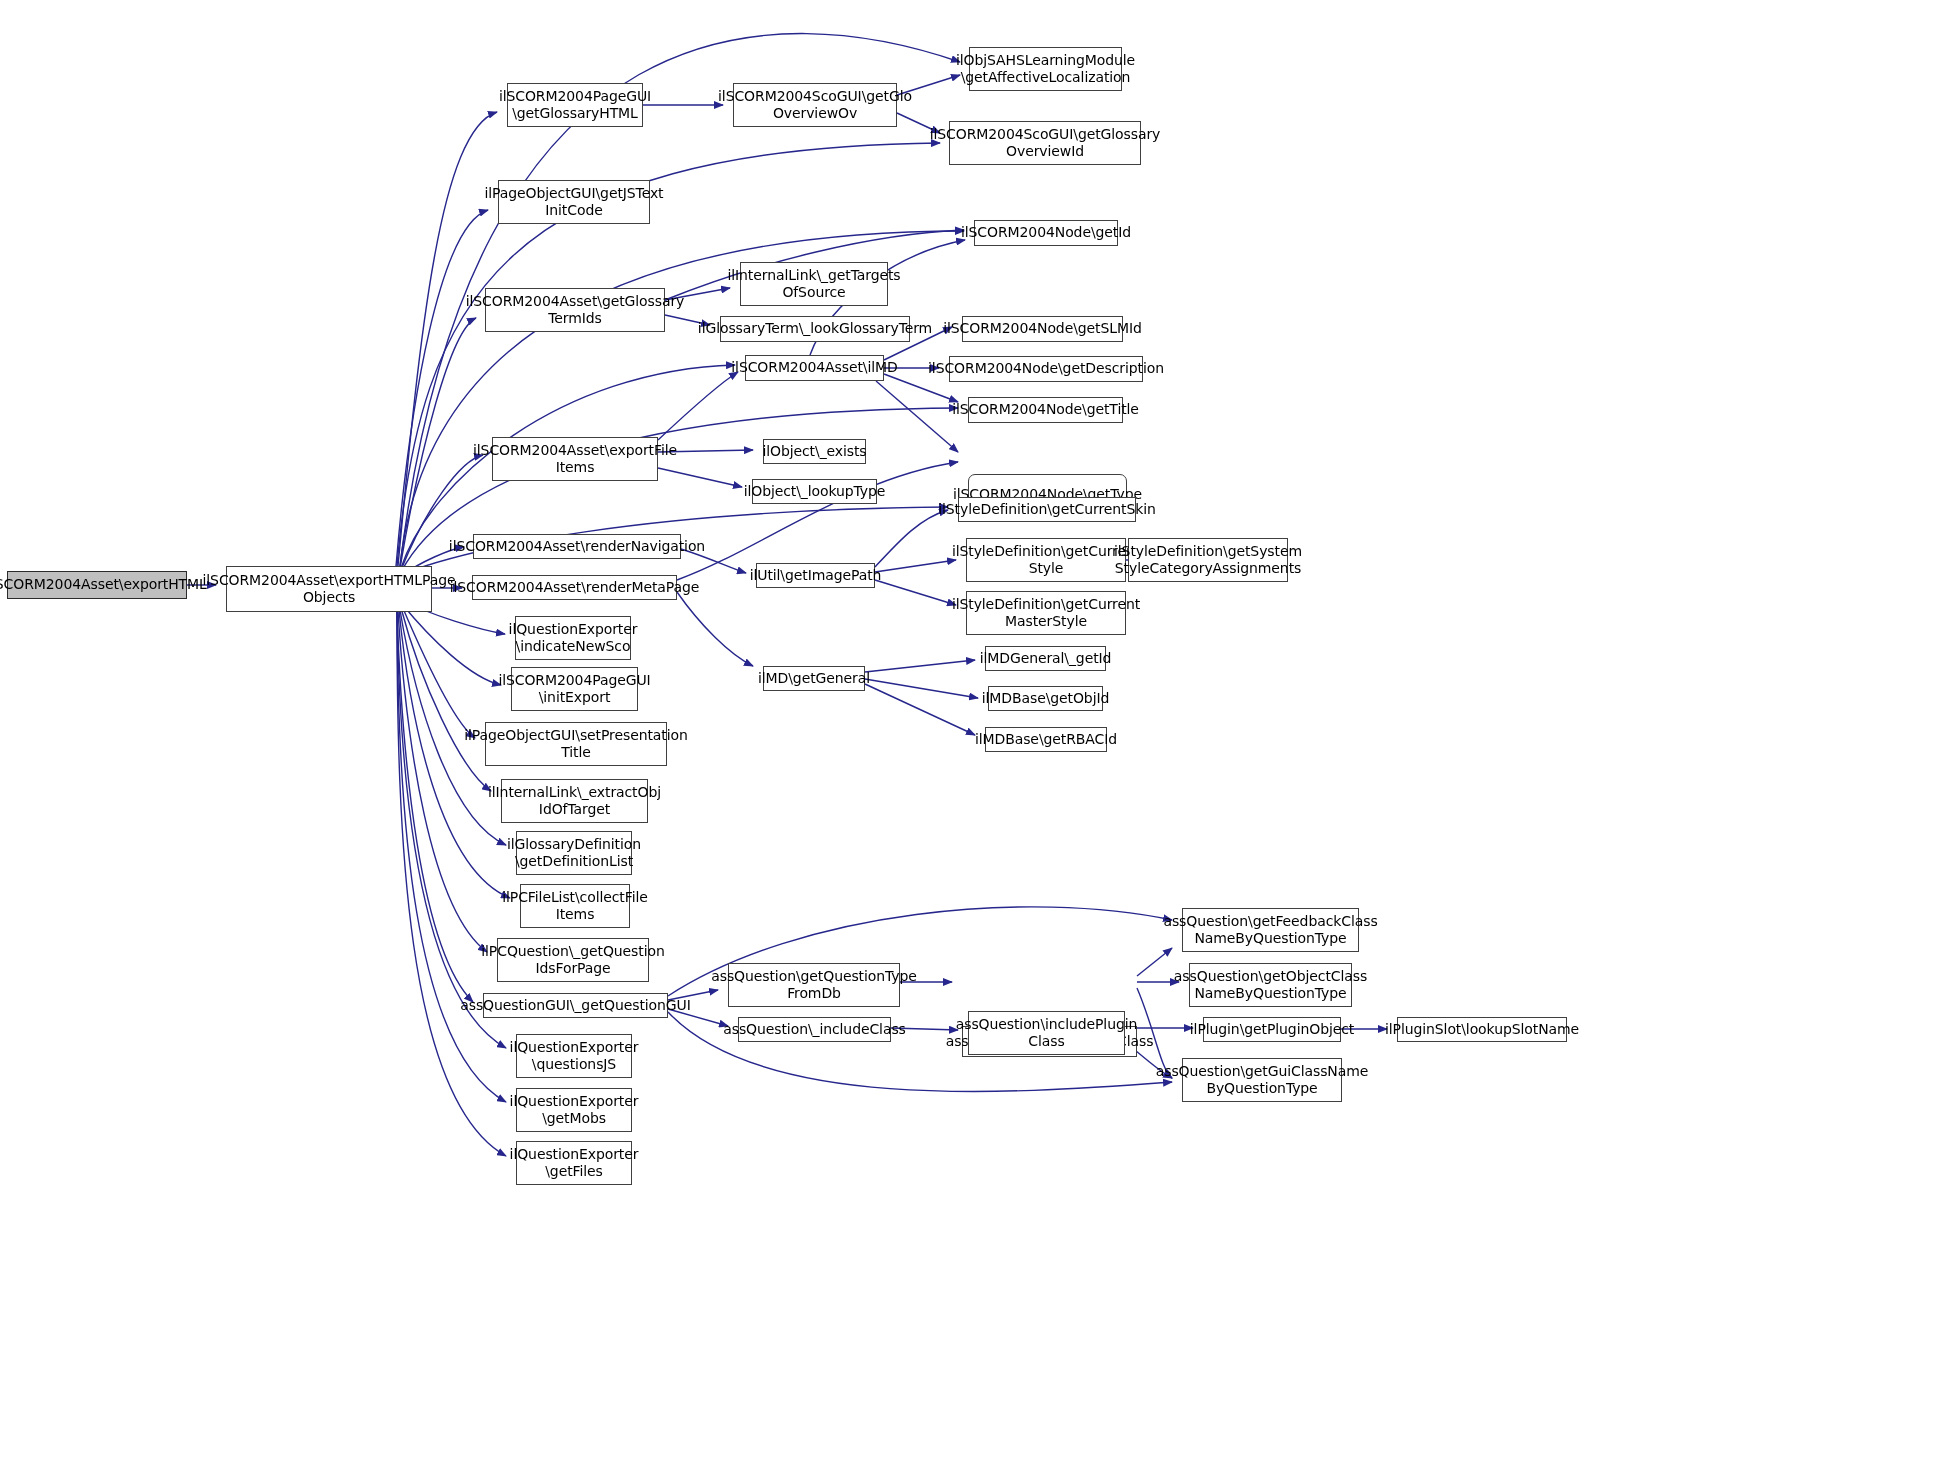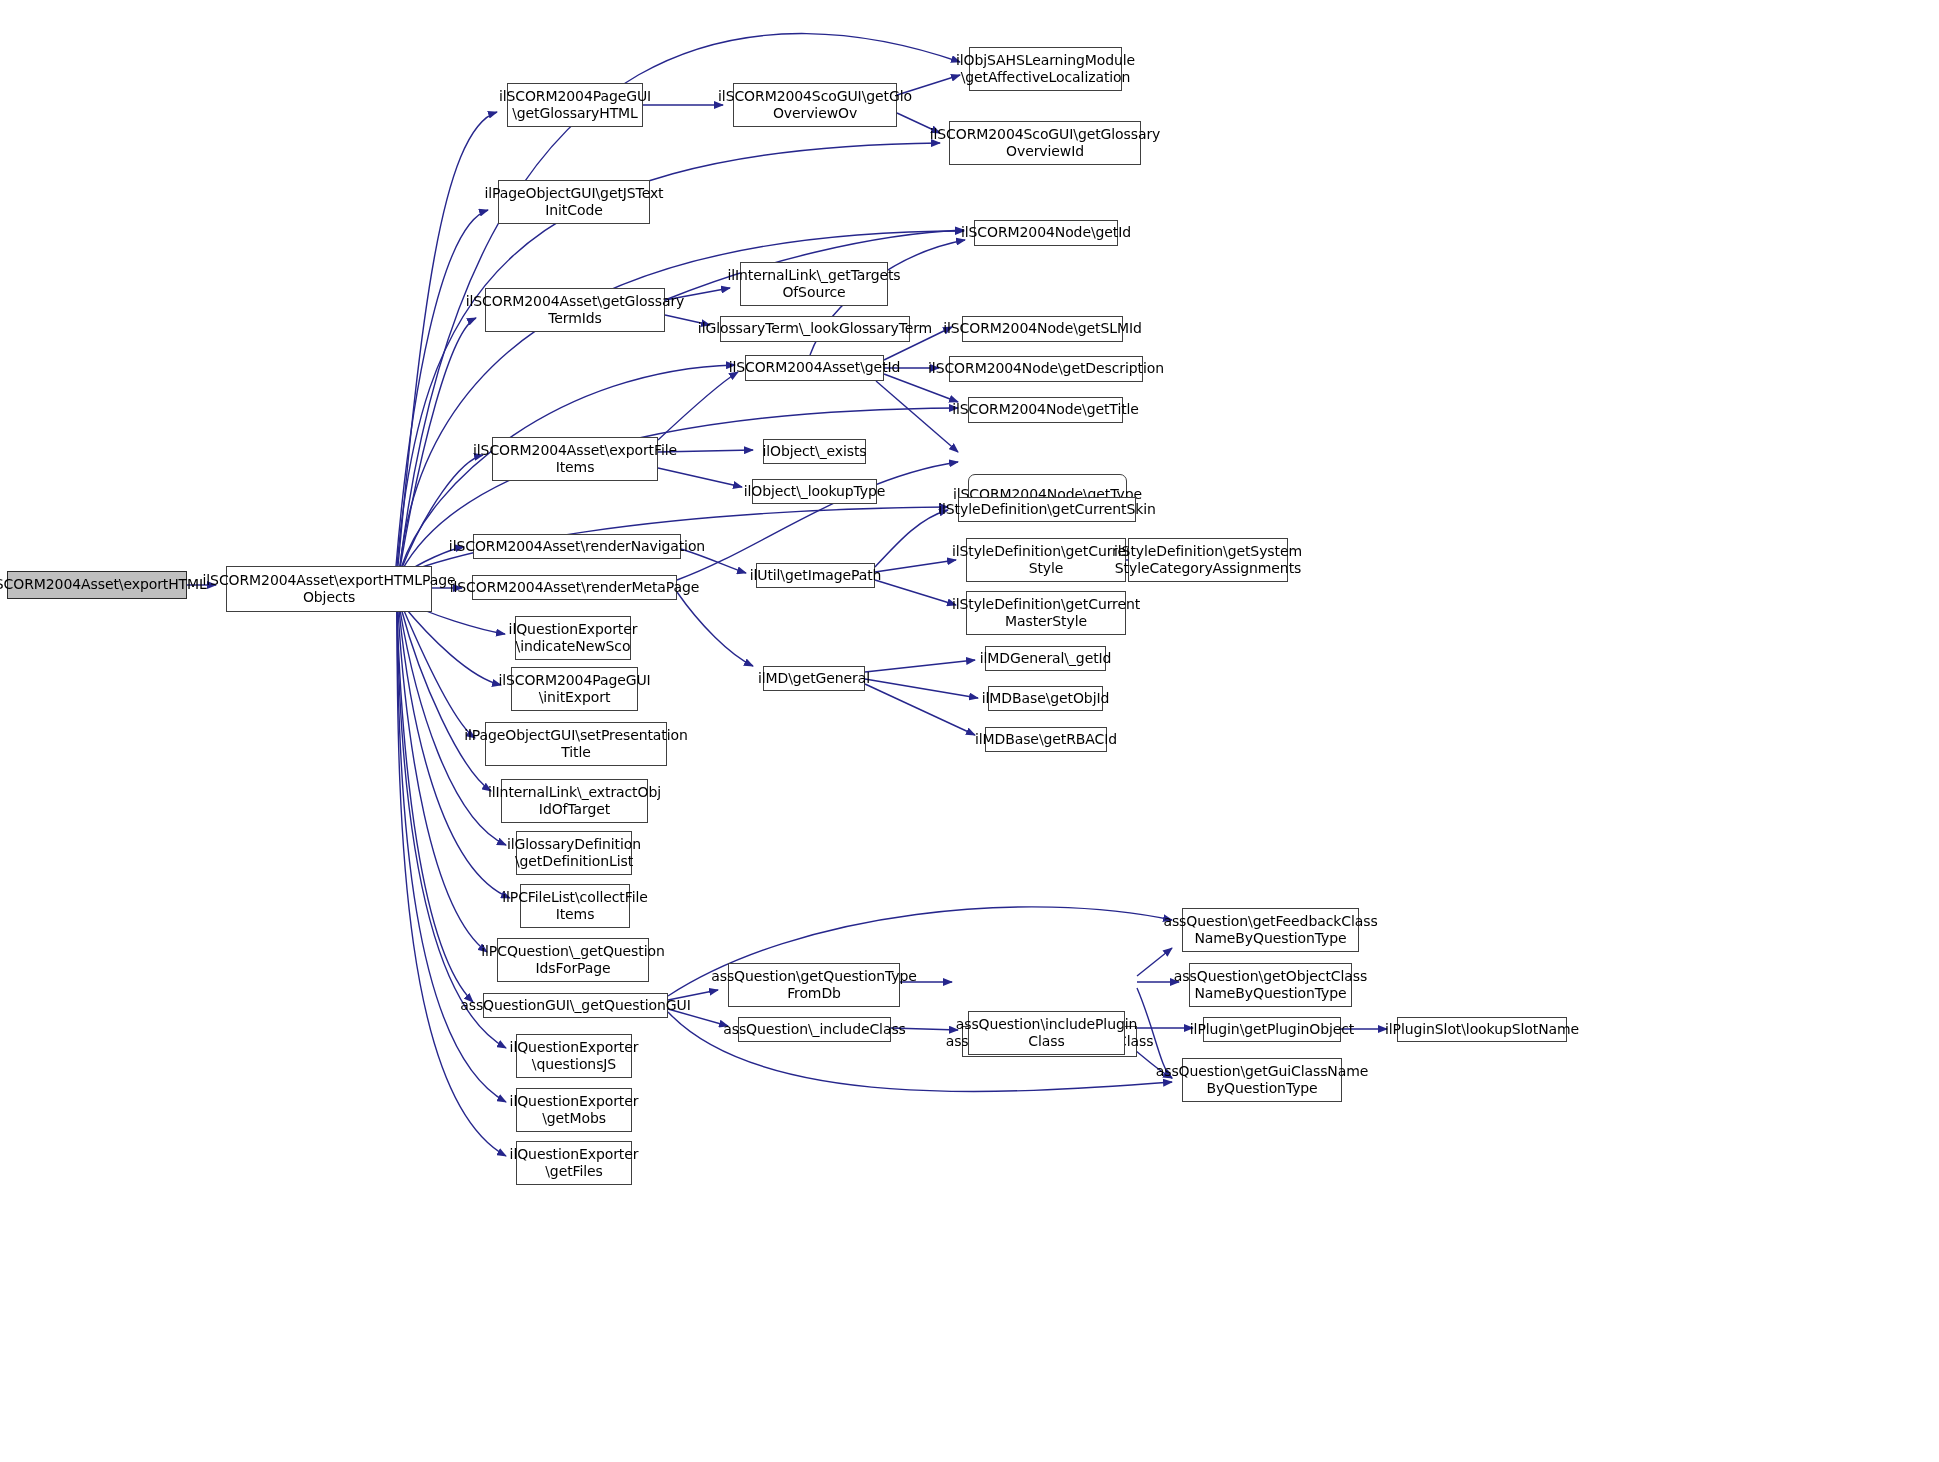--- a/index.html
+++ b/index.html
@@ -111,21 +111,21 @@
       <div class="node" style="left: 949px; top: 121px; width: 192px; height: 44px;">ilSCORM2004ScoGUI\getGlossary
 OverviewId</div>
       <div class="node" style="left: 498px; top: 180px; width: 152px; height: 44px;">ilPageObjectGUI\getJSText
 InitCode</div>
       <div class="node" style="left: 974px; top: 220px; width: 144px; height: 26px;">ilSCORM2004Node\getId</div>
       <div class="node" style="left: 485px; top: 288px; width: 180px; height: 44px;">ilSCORM2004Asset\getGlossary
 TermIds</div>
       <div class="node" style="left: 740px; top: 262px; width: 148px; height: 44px;">ilInternalLink\_getTargets
 OfSource</div>
       <div class="node" style="left: 720px; top: 316px; width: 190px; height: 26px;">ilGlossaryTerm\_lookGlossaryTerm</div>
-      <div class="node" style="left: 745px; top: 355px; width: 139px; height: 26px;">ilSCORM2004Asset\getId</div>
+      <div class="node" style="left: 745px; top: 355px; width: 139px; height: 26px;">ilSCORM2004Asset\ilMD</div>
       <div class="node" style="left: 962px; top: 316px; width: 161px; height: 26px; text-align: right;">ilSCORM2004Node\getSLMId</div>
       <div class="node" style="left: 949px; top: 356px; width: 194px; height: 26px;">ilSCORM2004Node\getDescription</div>
       <div class="node" style="left: 968px; top: 397px; width: 155px; height: 26px;">ilSCORM2004Node\getTitle</div>
       <div class="node" style="left: 492px; top: 437px; width: 166px; height: 44px;">ilSCORM2004Asset\exportFile
 Items</div>
       <div class="node" style="left: 763px; top: 439px; width: 103px; height: 25px;">ilObject\_exists</div>
       <div class="node" style="left: 752px; top: 479px; width: 125px; height: 25px;">ilObject\_lookupType</div>
       <div class="node" style="left: 968px; top: 474px; width: 159px; height: 41px; border-radius: 7px;">ilSCORM2004Node\getType</div>
       <div class="node" style="left: 958px; top: 497px; width: 178px; height: 25px;">ilStyleDefinition\getCurrentSkin</div>
       <div class="node" style="left: 473px; top: 534px; width: 208px; height: 25px;">ilSCORM2004Asset\renderNavigation</div>

